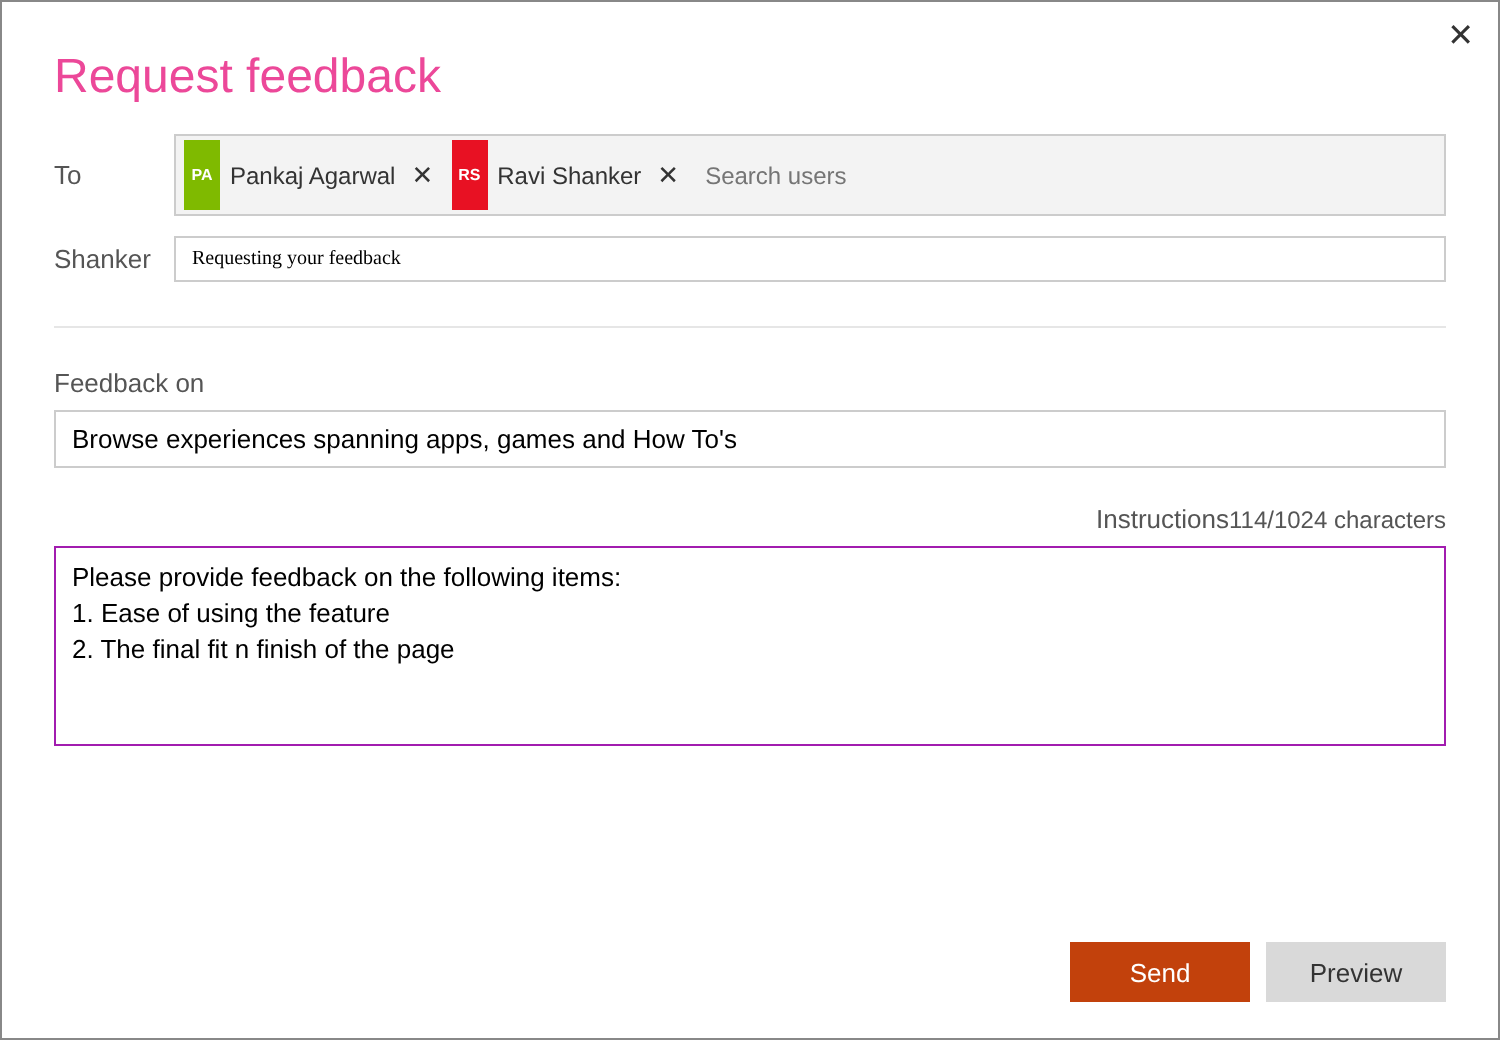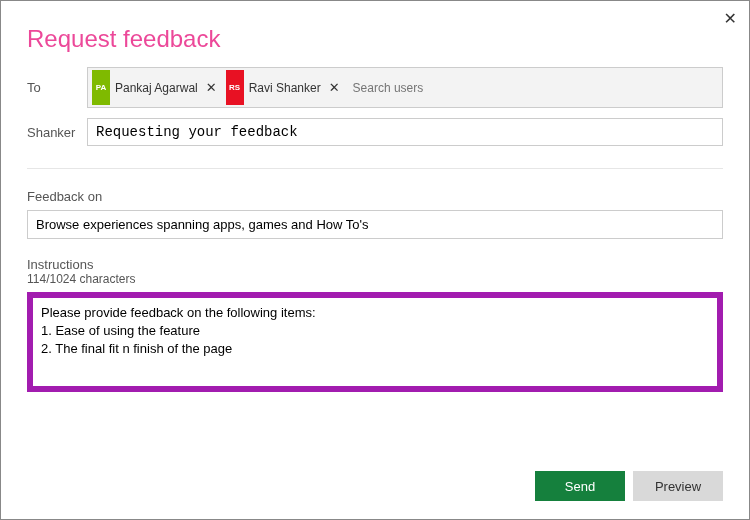--- a/index.html
+++ b/index.html
@@ -85,22 +85,22 @@
     outline: none;
     font-size: 12px;
     color: #888;
     flex: 1;
     padding: 3px 4px;
   }
   .subject-input {
     flex: 1;
     border: 1px solid #ccc;
     padding: 5px 8px;
-    font-size: 14px;
-    font-family: Liberation Mono, monospace;
+    font-size: 10px;
+    font-family: Liberation Serif, serif;
     outline: none;
   }
   .divider {
     border: none;
     border-top: 1px solid #e6e6e6;
     margin: 12px 0 20px 0;
   }
   .section-label {
     color: #555;
     font-size: 13px;
@@ -110,32 +110,31 @@
     width: 100%;
     border: 1px solid #ccc;
     padding: 6px 8px;
     font-size: 13px;
     font-family: inherit;
     outline: none;
     margin-bottom: 18px;
   }
   .instructions-header {
     display: flex;
-    justify-content: center;
+    justify-content: flex-end;
     align-items: baseline;
     margin-bottom: 6px;
-    flex-direction: column;
   }
   .char-count {
     font-size: 12px;
     color: #555;
   }
   .instructions-area {
     width: 100%;
-    border: 6px solid #a21caf;
+    border: 1px solid #a21caf;
     padding: 6px 8px;
     font-size: 13px;
     font-family: inherit;
     outline: none;
     resize: none;
     height: 100px;
     line-height: 1.4;
     white-space: pre-wrap;
   }
   .footer {
@@ -149,21 +148,21 @@
     height: 30px;
     border: none;
     font-size: 13px;
     font-family: inherit;
     cursor: pointer;
     display: flex;
     align-items: center;
     justify-content: center;
   }
   .btn-primary {
-    background: #15803d;
+    background: #c2410c;
     color: #fff;
   }
   .btn-secondary {
     background: #d9d9d9;
     color: #333;
   }
 </style>
 </head>
 <body>
 

